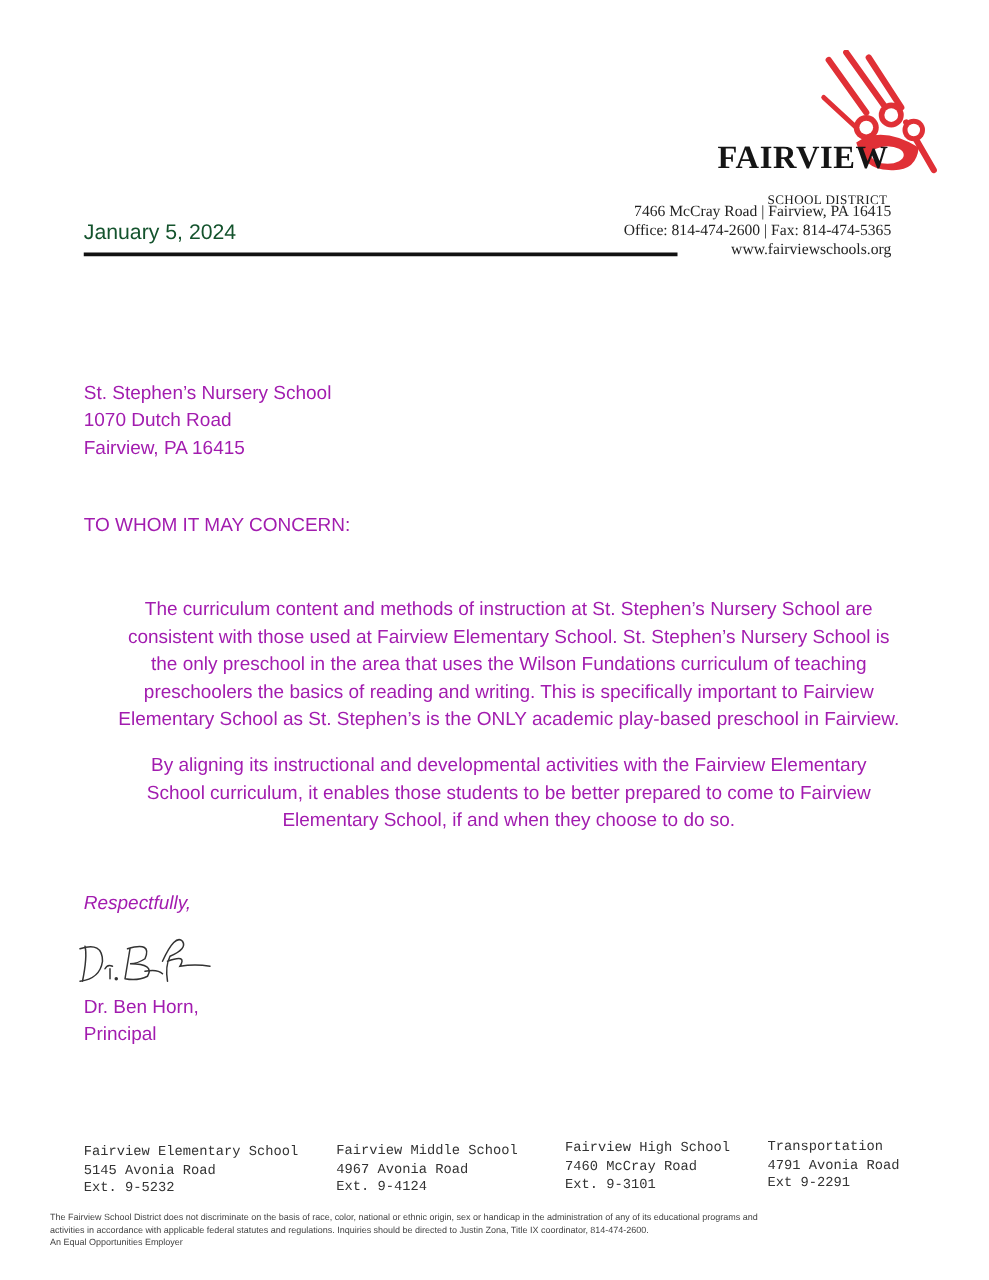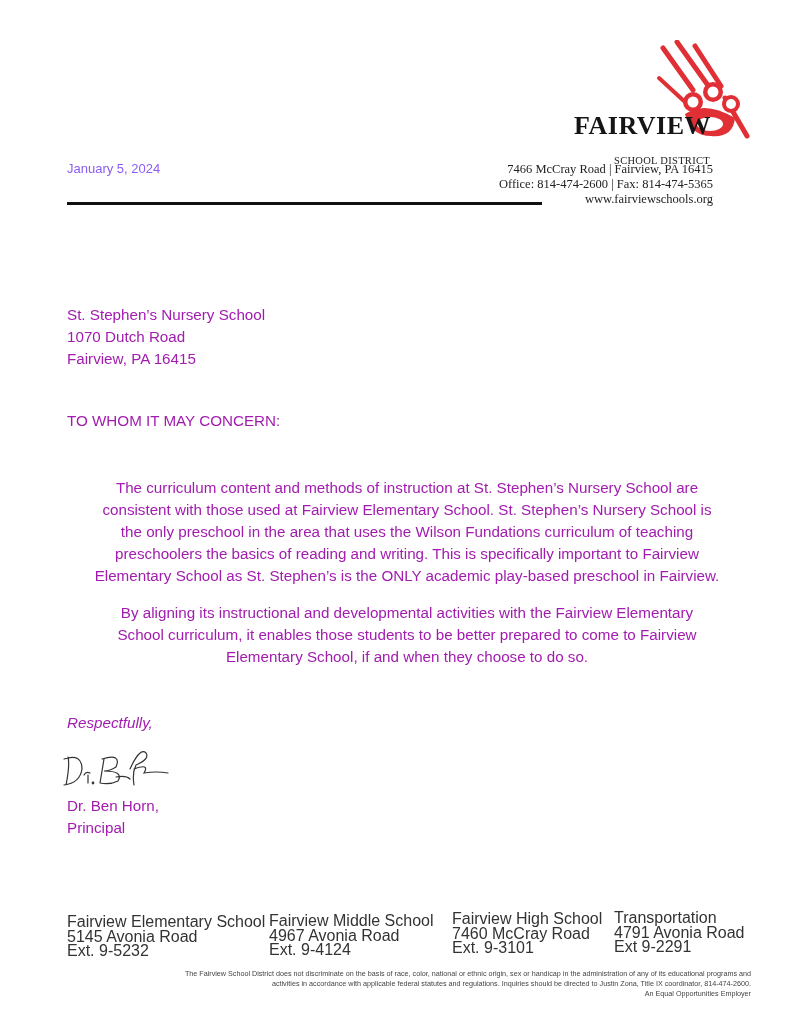--- a/index.html
+++ b/index.html
@@ -18,43 +18,43 @@
       position: absolute; left: 610px; top: 156px; width: 104px; text-align: center;
       font-family: "Liberation Serif", "DejaVu Serif", serif; font-size: 10.5px;
       letter-spacing: 0.3px; color: #222; line-height: 1;
     }
     .contact {
       position: absolute; right: 78px; top: 162px; text-align: right;
       font-family: "Liberation Serif", "DejaVu Serif", serif; font-size: 12.5px;
       line-height: 15px; color: #222;
     }
     .date {
-      position: absolute; left: 67px; top: 161px; font-size: 13px; color: #8b5cf6;
+      position: absolute; left: 67px; top: 176px; font-size: 17px; color: #14532d;
     }
     .rule {
       position: absolute; left: 67px; top: 202px; width: 475px; height: 3px; background: #111;
     }
     
     .text-block { position: absolute; left: 67px; font-size: 15.2px; line-height: 22px; color: #a21caf; }
     .addr { top: 304px; }
     .salutation { top: 410px; }
     .para1 { top: 477px; width: 680px; }
     .para2 { top: 602px; width: 680px; }
     .closing { top: 712px; font-style: italic; }
     .signature { position: absolute; left: 60px; top: 745px; width: 120px; height: 45px; }
     .signer { top: 795px; }
     .line { white-space: nowrap; text-align: center; }
     
     .footer-col {
       position: absolute; top: 915px;
-      font-family: Liberation Sans, sans-serif; font-size: 16px;
+      font-family: Liberation Mono, monospace; font-size: 11px;
       line-height: 14.5px; color: #333;
     }
     .disclaimer {
-      position: absolute; left: 40px; top: 969px; width: 711px; text-align: right;
+      position: absolute; left: 40px; top: 969px; width: 711px; text-align: left;
       font-size: 7.2px; line-height: 10px; color: #444;
     }
   </style>
 </head>
 <body>
 
 <svg class="logo-paw" viewBox="0 0 100 110">
   <g fill="none" stroke="#e03036" stroke-linecap="round">
 
     <path d="M8 8 L38 50" stroke-width="5"></path>

